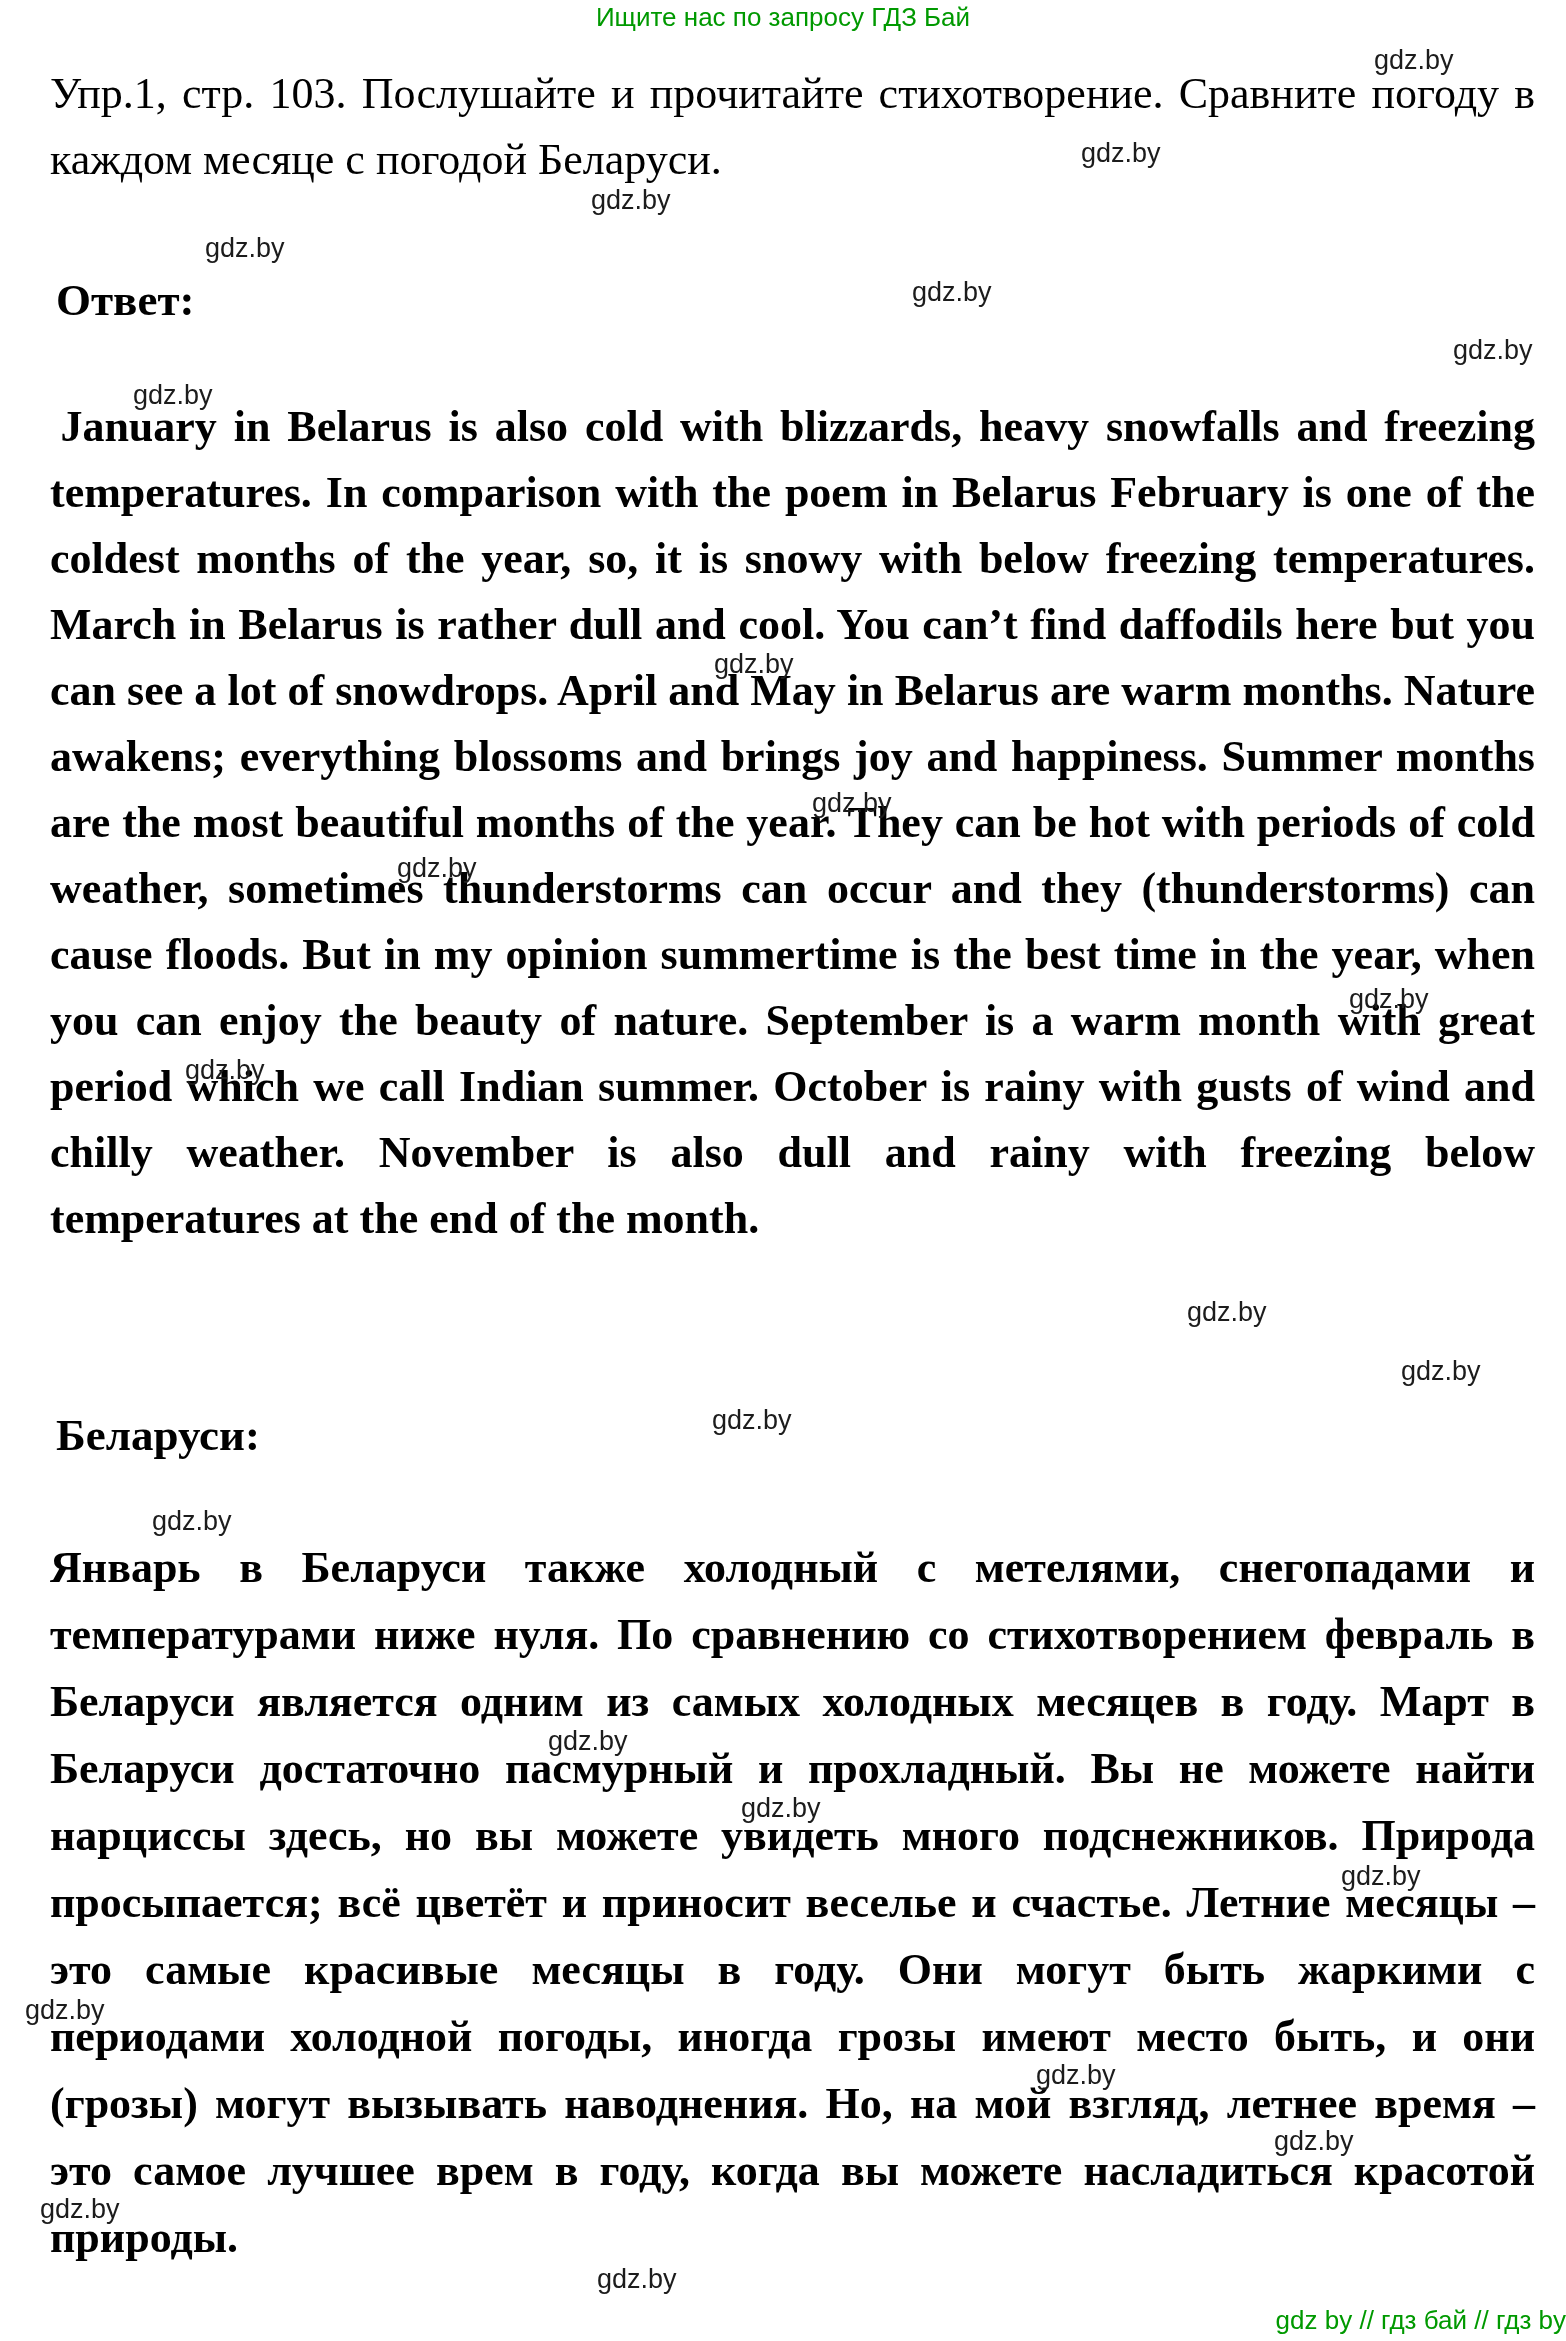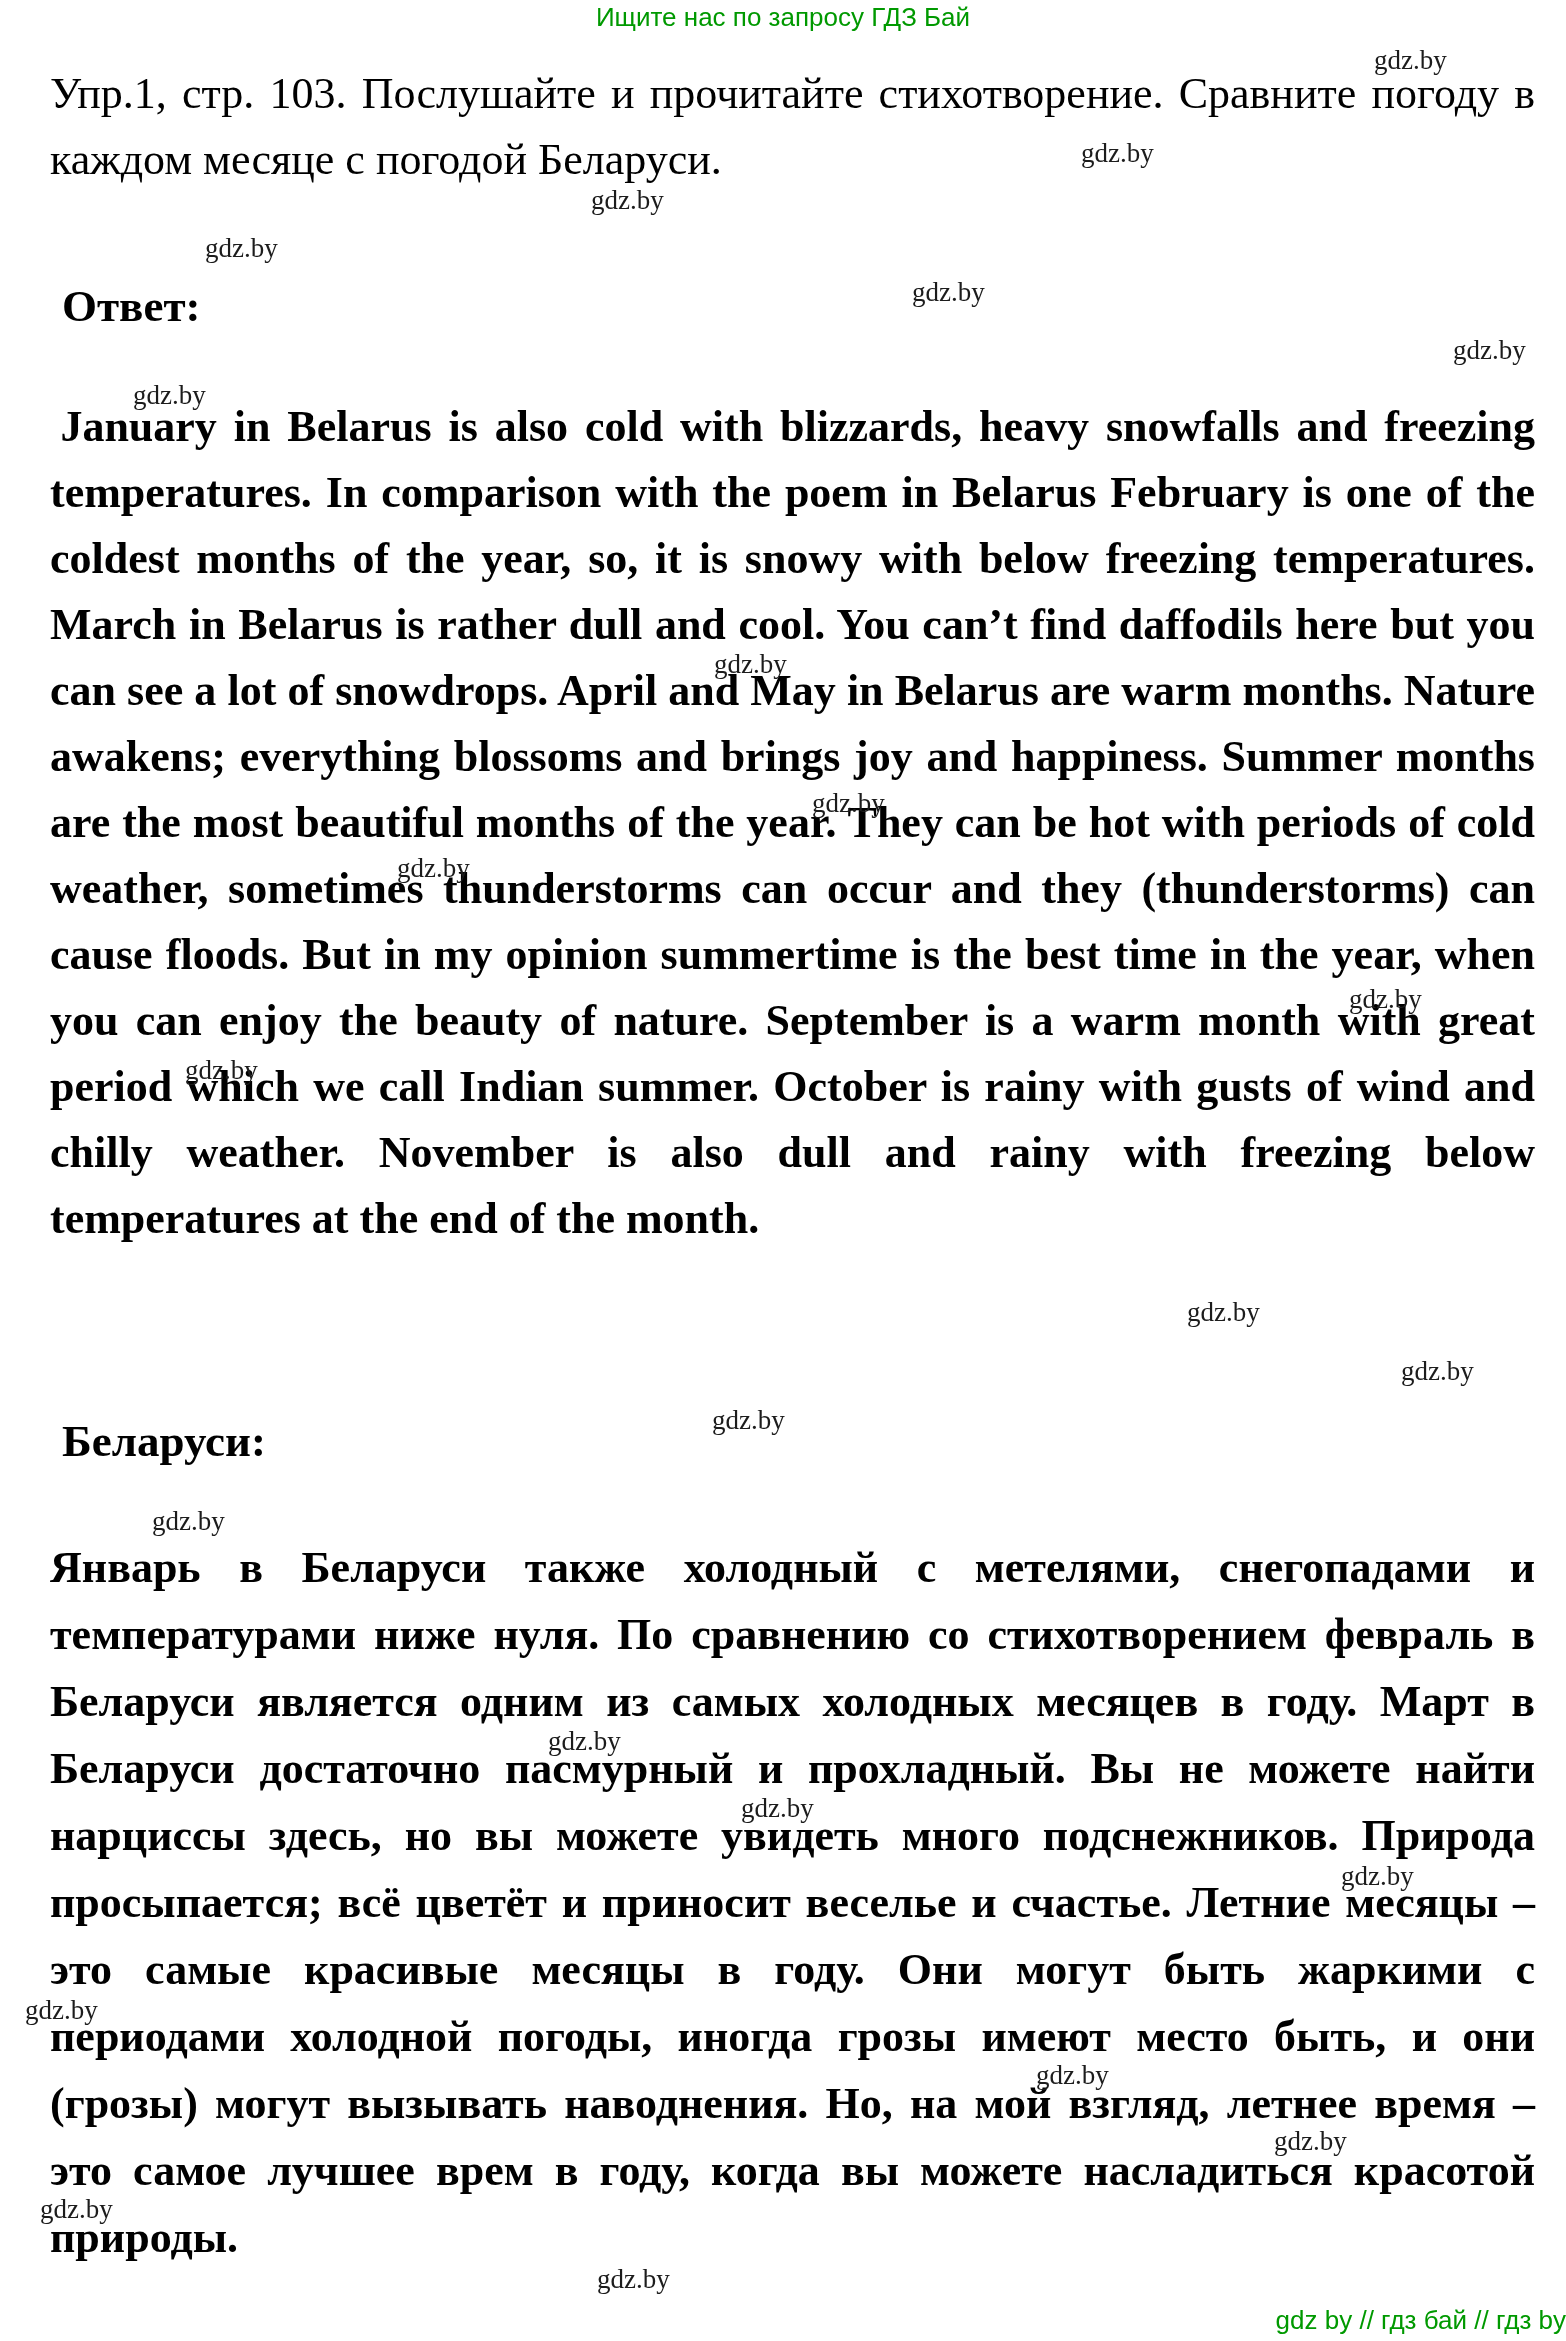--- a/index.html
+++ b/index.html
@@ -30,40 +30,40 @@
     top: 61px;
     margin: 0;
     font-size: 44px;
     font-weight: 400;
     line-height: 66px;
     text-align: justify;
   }
   .label {
     position: absolute;
     left: 50px;
-    margin: 12px;
+    margin: 6px;
     font-size: 45px;
     font-weight: 700;
   }
   .label.answer { top: 268px; }
   .label.translation { top: 1403px; }
   .body-text {
     position: absolute;
     left: 50px;
     width: 1485px;
     margin: 0;
     text-align: justify;
     font-size: 44px;
     font-weight: bold;
   }
   .body-text.en { top: 394px; line-height: 66px; text-indent: 10.4px; }
   .body-text.ru { top: 1534px; line-height: 67px; }
   .wm {
     position: absolute;
-    font-family: Liberation Serif, serif;
+    font-family: Liberation Sans, sans-serif;
     font-size: 27px;
     color: #1c1c1c;
     white-space: nowrap;
   }
 </style>
 </head>
 <body>
 
 <div class="page">
 

